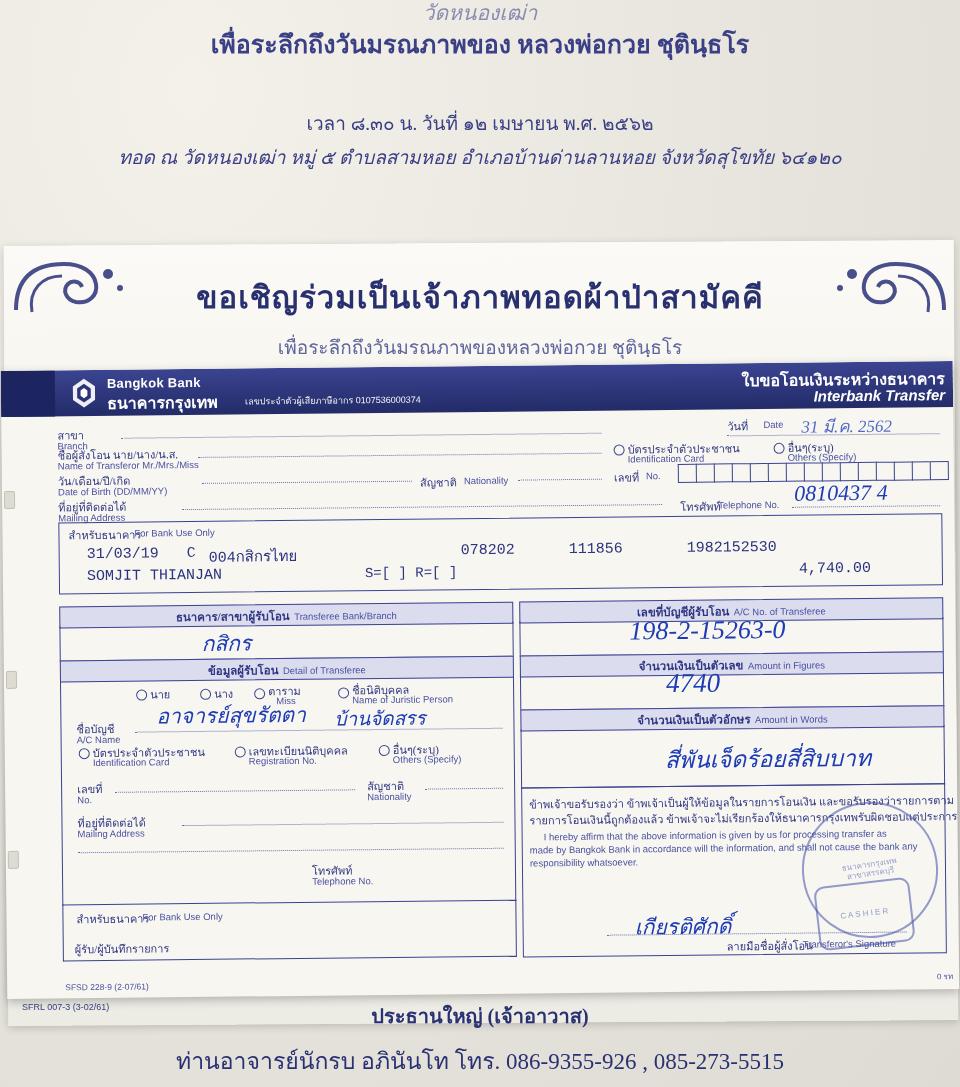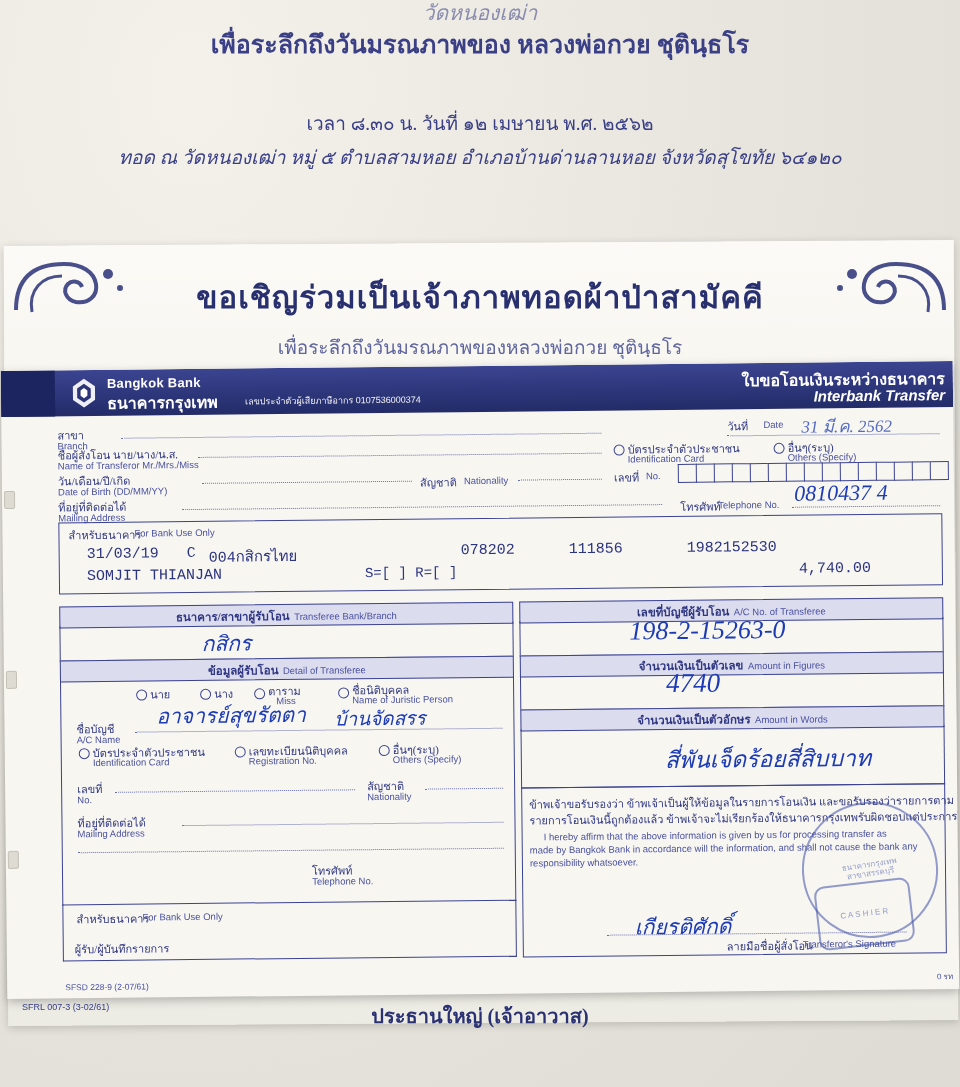--- a/index.html
+++ b/index.html
@@ -176,20 +176,21 @@
     <path d="M4 52 C4 18 24 6 52 6 C70 6 82 14 84 26 C86 38 76 46 64 44 C54 42 50 32 56 26 C60 22 68 23 70 29" fill="none" stroke="currentColor" stroke-width="4"></path>
     <path d="M20 54 C16 32 30 18 50 18" fill="none" stroke="currentColor" stroke-width="3"></path>
     <circle cx="96" cy="16" r="5" fill="currentColor"></circle>
     <circle cx="108" cy="30" r="3" fill="currentColor"></circle>
   </svg>
 
   <div id="invite-title">ขอเชิญร่วมเป็นเจ้าภาพทอดผ้าป่าสามัคคี</div>
   <div id="invite-sub">เพื่อระลึกถึงวันมรณภาพของหลวงพ่อกวย ชุตินฺธโร</div>
 
   <div id="foot1">ประธานใหญ่ (เจ้าอาวาส)</div>
+  <div id="foot2">ท่านอาจารย์นักรบ อภินันโท โทร. 086-9355-926 , 085-273-5515</div>
   <div id="formcode">SFRL 007-3 (3-02/61)</div>
 </div>
 
 <div id="slip">
  <div id="slip-inner">
 
   <div class="punch" style="top:120px;"></div>
   <div class="punch" style="top:300px;"></div>
   <div class="punch" style="top:480px;"></div>
 

